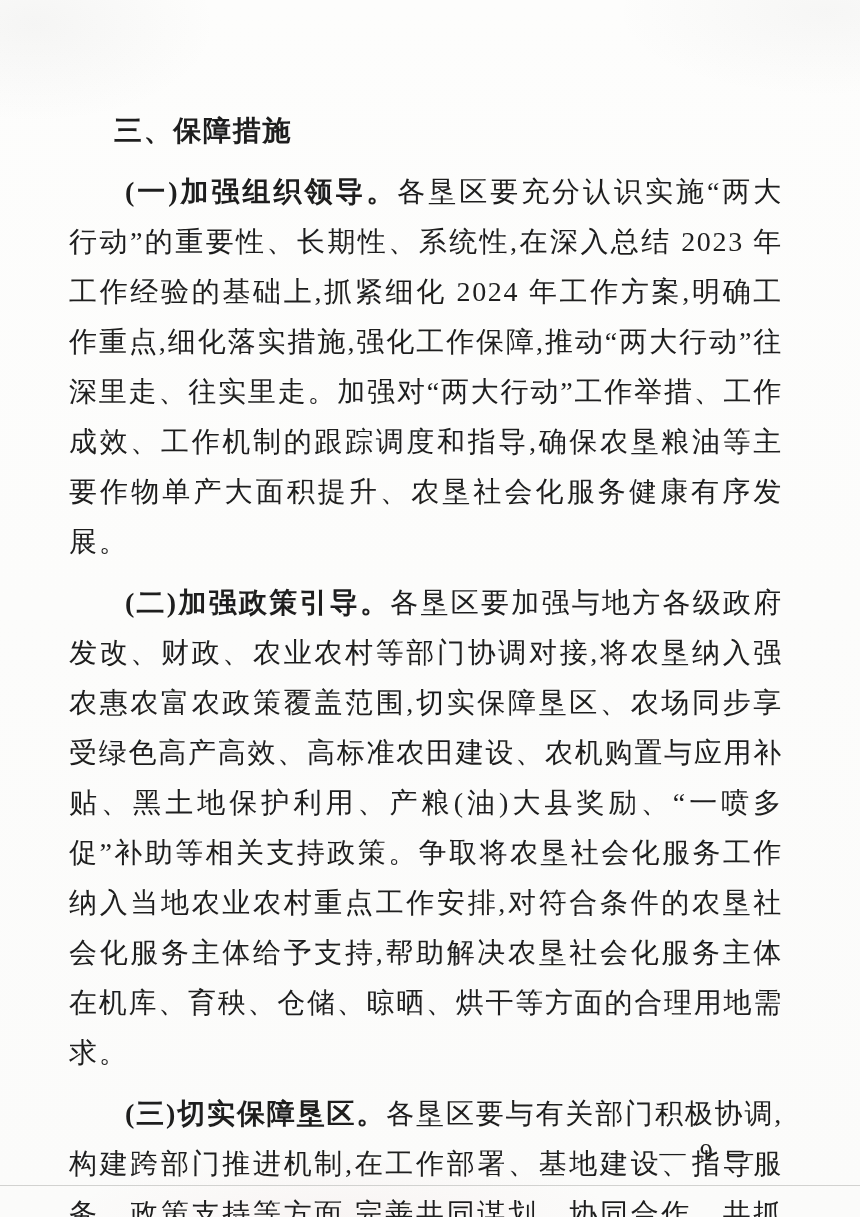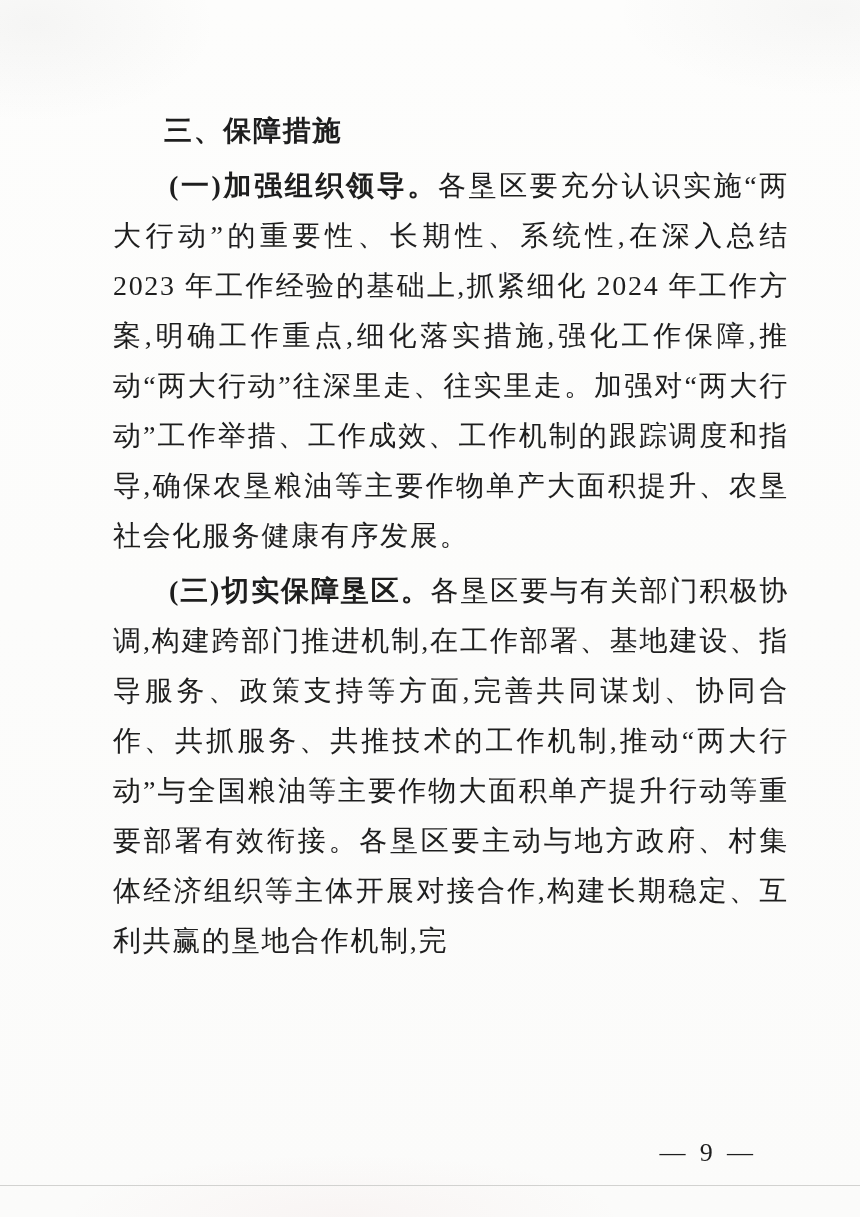--- a/index.html
+++ b/index.html
@@ -2,40 +2,40 @@
 <html><head>
 <meta charset="utf-8">
 <style>
   html, body { margin: 0; padding: 0; background: #e9e9e9; }
   .page {
     position: relative;
     width: 860px;
     height: 1217px;
     margin: 0 auto;
     box-sizing: border-box;
-    padding: 106px 66px 0 108px;
+    padding: 106px 66px 0 58px;
     background:
       radial-gradient(ellipse 260px 140px at 4% 2%, rgba(120,120,120,0.06), transparent 70%),
       radial-gradient(ellipse 300px 120px at 96% 1%, rgba(120,120,120,0.05), transparent 70%),
       radial-gradient(ellipse 400px 90px at 40% 100%, rgba(200,120,120,0.05), transparent 70%),
       linear-gradient(#fdfdfc, #fbfbfa);
     color: #1e1e1e;
     font-family: "Liberation Serif", "DejaVu Serif", serif;
     overflow: hidden;
   }
   .heading {
     margin: 0;
     font-size: 28px;
     line-height: 50px;
     font-weight: 700;
     text-indent: 2em;
     letter-spacing: 0.06em;
   }
   .para {
-    margin: 5px;
+    margin: 11px;
     font-size: 28px;
     line-height: 50px;
     text-align: justify;
     text-justify: inter-ideograph;
     text-indent: 2em;
     letter-spacing: 0.06em;
   }
   .lead { font-weight: 700; }
   .page-number {
     position: absolute;
@@ -56,20 +56,21 @@
 </style>
 </head>
 <body>
 
 <div class="page">
 
   <h2 class="heading">三、保障措施</h2>
 
   <p class="para"><span class="lead">(一)加强组织领导。</span><span>各垦区要充分认识实施“两大行动”的重要性、长期性、系统性,在深入总结 2023 年工作经验的基础上,抓紧细化 2024 年工作方案,明确工作重点,细化落实措施,强化工作保障,推动“两大行动”往深里走、往实里走。加强对“两大行动”工作举措、工作成效、工作机制的跟踪调度和指导,确保农垦粮油等主要作物单产大面积提升、农垦社会化服务健康有序发展。</span></p>
 
+  <p class="para"><span class="lead">(二)加强政策引导。</span><span>各垦区要加强与地方各级政府发改、财政、农业农村等部门协调对接,将农垦纳入强农惠农富农政策覆盖范围,切实保障垦区、农场同步享受绿色高产高效、高标准农田建设、农机购置与应用补贴、黑土地保护利用、产粮(油)大县奖励、“一喷多促”补助等相关支持政策。争取将农垦社会化服务工作纳入当地农业农村重点工作安排,对符合条件的农垦社会化服务主体给予支持,帮助解决农垦社会化服务主体在机库、育秧、仓储、晾晒、烘干等方面的合理用地需求。</span></p>
 
   <p class="para"><span class="lead">(三)切实保障垦区。</span><span>各垦区要与有关部门积极协调,构建跨部门推进机制,在工作部署、基地建设、指导服务、政策支持等方面,完善共同谋划、协同合作、共抓服务、共推技术的工作机制,推动“两大行动”与全国粮油等主要作物大面积单产提升行动等重要部署有效衔接。各垦区要主动与地方政府、村集体经济组织等主体开展对接合作,构建长期稳定、互利共赢的垦地合作机制,完</span></p>
 
   <span class="page-number">— 9 —</span>
 
   <div class="footer-rule"></div>
 
 </div>
 
 </body></html>

